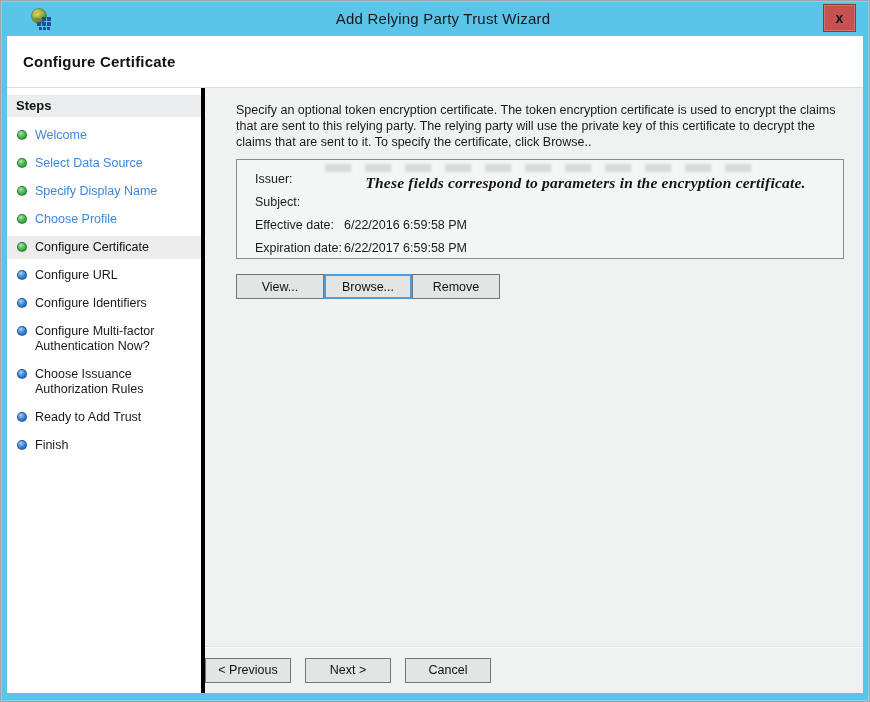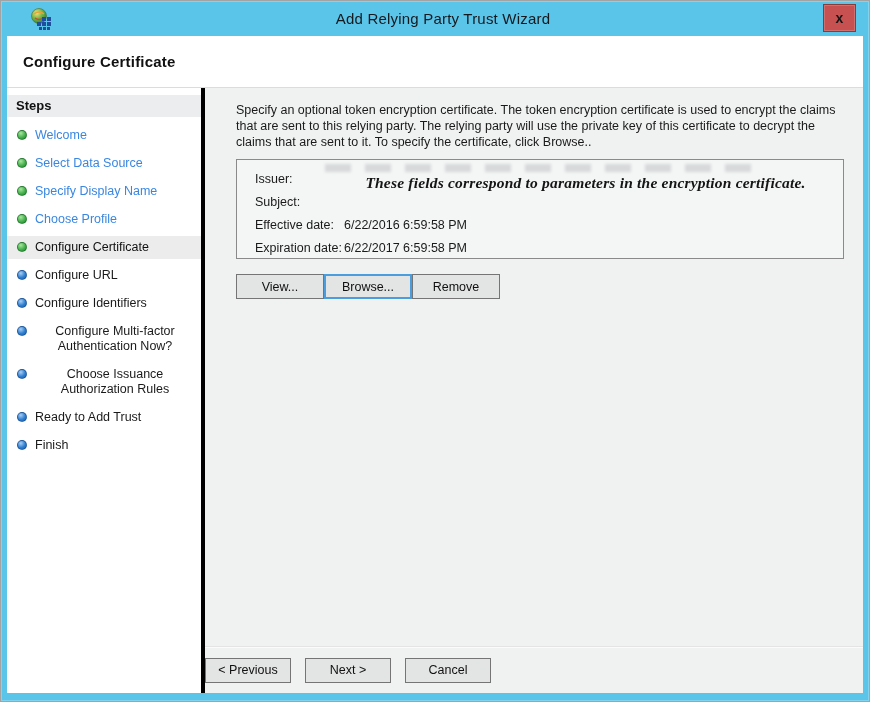--- a/index.html
+++ b/index.html
@@ -40,21 +40,21 @@
   
   .sidebar{width:198px;flex:0 0 198px;background:#ffffff;border-right:4px solid #000000;padding-top:7px;}
   .steps-title{
     background:#ebedee;font-size:13px;font-weight:bold;color:#111;
     padding:3px 8px 4px 9px;margin-bottom:7px;
   }
   ul.steps{list-style:none;margin:0;padding:0;}
   ul.steps li{
     display:flex;align-items:flex-start;gap:8px;
     padding:4px 6px 4px 10px;margin-bottom:5px;
-    font-size:12.5px;line-height:15px;color:#1a1a1a;text-align:center;
+    font-size:12.5px;line-height:15px;color:#1a1a1a;
   }
   ul.steps li .dot{flex:0 0 10px;width:10px;height:10px;border-radius:50%;margin-top:2px;}
   .dot-done{background:radial-gradient(circle at 35% 28%, #a8e6a0 0%, #46b14d 55%, #1e8030 100%);border:1px solid rgba(20,90,30,.55);}
   .dot-todo{background:radial-gradient(circle at 35% 28%, #a9cdf2 0%, #2f80d2 55%, #1a5da9 100%);border:1px solid rgba(20,60,120,.55);}
   li.done span.lbl{color:#3a87e0;cursor:pointer;}
   li.current{background:#ececec;}
   li.current span.lbl{color:#111;}
 
   
   .main-col{flex:1;background:#f0f1f1;display:flex;flex-direction:column;min-width:0;}

